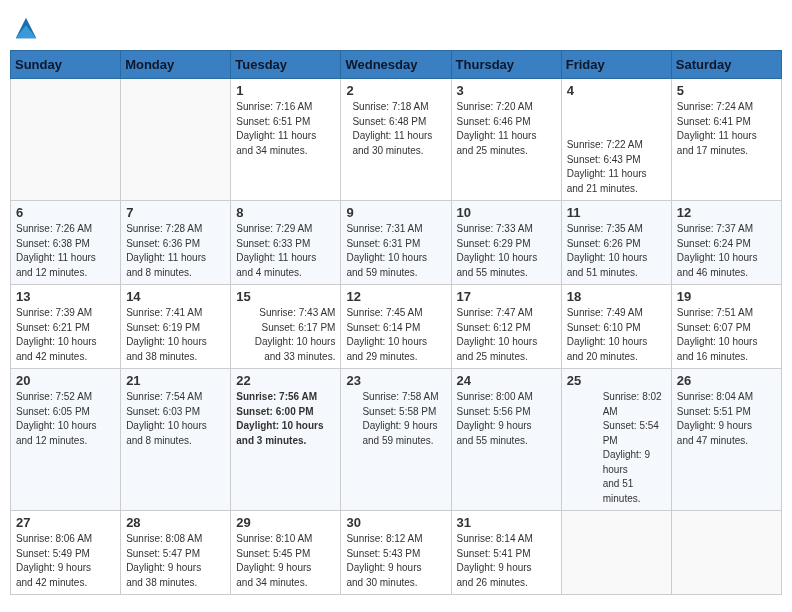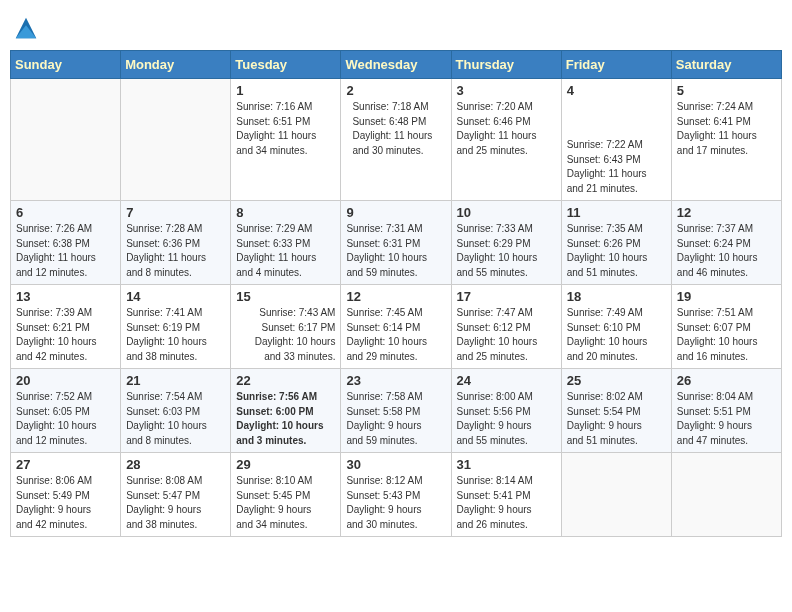--- a/index.html
+++ b/index.html
@@ -47,21 +47,21 @@
       font-size: 15px;
       color: #555;
     }
     table {
       width: 100%;
       border-collapse: collapse;
       table-layout: fixed;
     }
     th {
       background-color: #3a7fc1;
-      color: #fef9c3;
+      color: #0f172a;
       font-size: 13px;
       font-weight: bold;
       padding: 6px 4px;
       text-align: left;
       border: 1px solid #2a6aa0;
     }
     td {
       border: 1px solid #ccc;
       vertical-align: top;
       padding: 4px 5px;
@@ -286,35 +286,35 @@
         </td>
         <td>
           <span class="day-num">22</span>
           <div class="cell-text" style="white-space: pre-line; font-weight: bold;">Sunrise: 7:56 AM
 Sunset: 6:00 PM
 Daylight: 10 hours
 and 3 minutes.</div>
         </td>
         <td>
           <span class="day-num">23</span>
-          <div class="cell-text" style="white-space: pre-line;">Sunrise: 7:58 AM
+          <div class="cell-text" style="white-space: pre-line; margin-left: 16px;">Sunrise: 7:58 AM
 Sunset: 5:58 PM
 Daylight: 9 hours
 and 59 minutes.</div>
         </td>
         <td>
           <span class="day-num">24</span>
           <div class="cell-text" style="white-space: pre-line;">Sunrise: 8:00 AM
 Sunset: 5:56 PM
 Daylight: 9 hours
 and 55 minutes.</div>
         </td>
         <td>
           <span class="day-num">25</span>
-          <div class="cell-text" style="white-space: pre-line;">Sunrise: 8:02 AM
+          <div class="cell-text" style="white-space: pre-line; margin-left: 36px;">Sunrise: 8:02 AM
 Sunset: 5:54 PM
 Daylight: 9 hours
 and 51 minutes.</div>
         </td>
         <td>
           <span class="day-num">26</span>
           <div class="cell-text" style="white-space: pre-line;">Sunrise: 8:04 AM
 Sunset: 5:51 PM
 Daylight: 9 hours
 and 47 minutes.</div>

